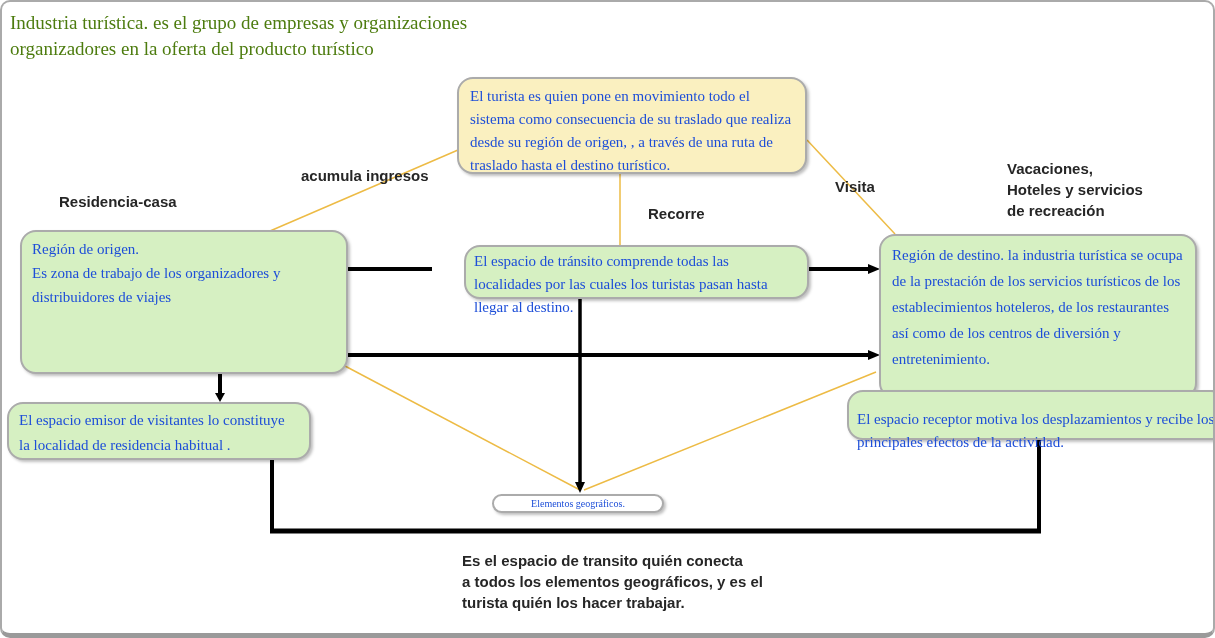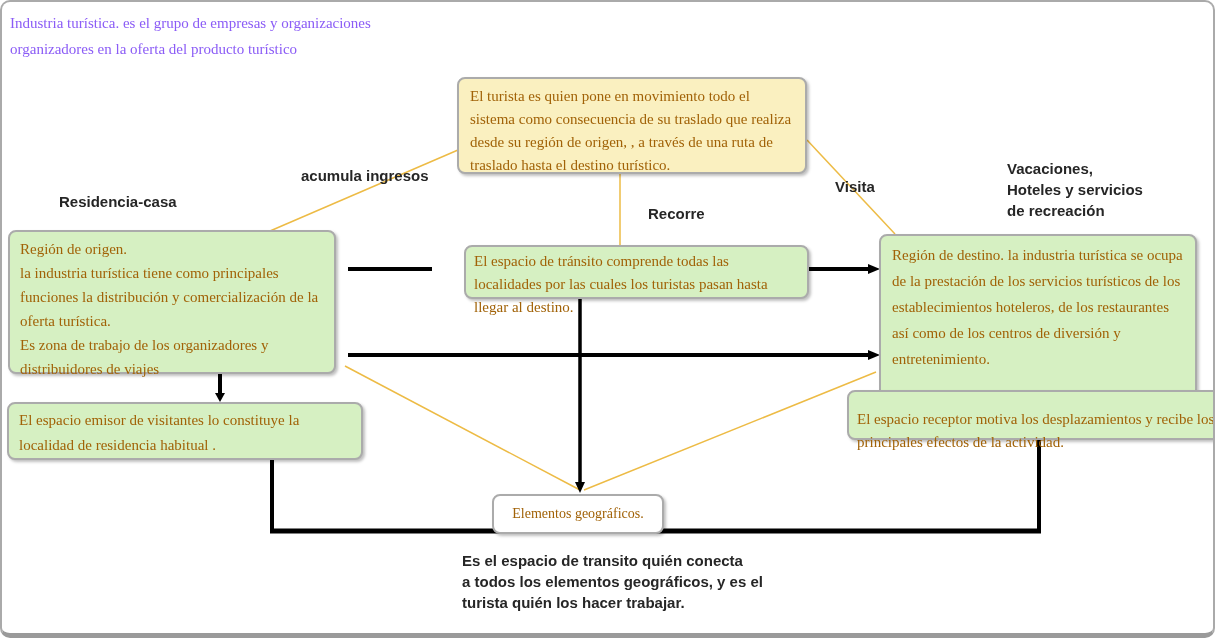--- a/index.html
+++ b/index.html
@@ -9,40 +9,40 @@
     box-sizing:border-box;
     background:#ffffff;
     border:2px solid #aaaaaa;
     border-bottom:5px solid #9a9a9a;
     border-radius:10px;
     overflow:hidden;
     font-family:"Liberation Serif", serif;
   }
   .lines-svg{position:absolute;left:0;top:0;width:1215px;height:638px;z-index:1;}
   .abs{position:absolute;z-index:2;}
-  .intro{left:8px;top:8px;line-height:26px;font-size:15px;color:#8b5cf6;}
+  .intro{left:8px;top:8px;line-height:26px;font-size:19px;color:#4d7c0f;}
   .bold-label{font-family:"Liberation Sans", sans-serif;font-weight:bold;font-size:15px;color:#262626;line-height:20px;}
   .node{
     box-sizing:border-box;
     border:2px solid #ababab;
-    border-radius:8px;
+    border-radius:16px;
     box-shadow:2px 2px 3px rgba(0,0,0,0.25);
-    color:#a16207;
+    color:#1d4ed8;
     font-size:15px;
   }
   .node.green{background:#d6f0c2;}
   .node.yellow{background:#faf0c0;}
   .node.white{background:#ffffff;display:flex;align-items:center;justify-content:center;}
   .node-turista{left:455px;top:75px;width:350px;height:97px;padding:6px 11px;line-height:23px;}
-  .node-origen{left:6px;top:228px;width:328px;height:144px;padding:5px 10px;line-height:24px;}
+  .node-origen{left:18px;top:228px;width:328px;height:144px;padding:5px 10px;line-height:24px;}
   .node-transito{left:428px;top:243px;width:345px;height:54px;padding:3px 8px;line-height:23px;margin-left:34px;}
   .node-destino{left:877px;top:232px;width:318px;height:165px;padding:6px 11px;line-height:26px;}
-  .node-emisor{left:5px;top:400px;width:356px;height:58px;padding:4px 10px;line-height:25px;}
+  .node-emisor{left:5px;top:400px;width:304px;height:58px;padding:4px 10px;line-height:25px;}
   .node-receptor{left:845px;top:388px;width:380px;height:50px;padding:16px 8px;line-height:23px;}
-  .node-elementos{left:490px;top:492px;width:172px;height:40px;font-size:14px;}
+  .node-elementos{left:490px;top:492px;width:172px;height:19px;font-size:10px;}
   .footer-note{left:460px;top:548px;line-height:21px;}
 </style>
 </head>
 <body>
 
 <div class="canvas">
 
   <svg class="lines-svg" width="1215" height="638" viewBox="0 0 1215 638" xmlns="http://www.w3.org/2000/svg">
 
     <line x1="456" y1="148" x2="268" y2="229" stroke="#edbb45" stroke-width="1.5"></line>
@@ -78,21 +78,20 @@
   <div class="abs bold-label" style="left:1005px;top:156px;line-height:21px;">
     <div>Vacaciones,</div>
     <div>Hoteles y servicios</div>
     <div>de recreación</div>
   </div>
 
   <div class="abs node yellow node-turista">El turista es quien pone en movimiento todo el sistema como consecuencia de su traslado que realiza desde su región de origen, , a través de una ruta de traslado hasta el destino turístico.</div>
 
   <div class="abs node green node-origen">
     <div>Región de origen.</div>
-    <div>la industria turística tiene como principales funciones la distribución y comercialización de la oferta turística.</div>
     <div>Es zona de trabajo de los organizadores y distribuidores de viajes</div>
   </div>
 
   <div class="abs node green node-transito">El espacio de tránsito comprende todas las localidades por las cuales los turistas pasan  hasta llegar al destino.</div>
 
   <div class="abs node green node-destino">Región de destino.  la industria turística se ocupa de la prestación de los servicios turísticos de los establecimientos hoteleros, de los restaurantes así como de los centros de diversión y entretenimiento.</div>
 
   <div class="abs node green node-emisor">El espacio emisor de visitantes lo constituye la localidad de residencia habitual .</div>
 
   <div class="abs node green node-receptor">El espacio receptor  motiva los desplazamientos y recibe los principales efectos de la actividad.</div>

